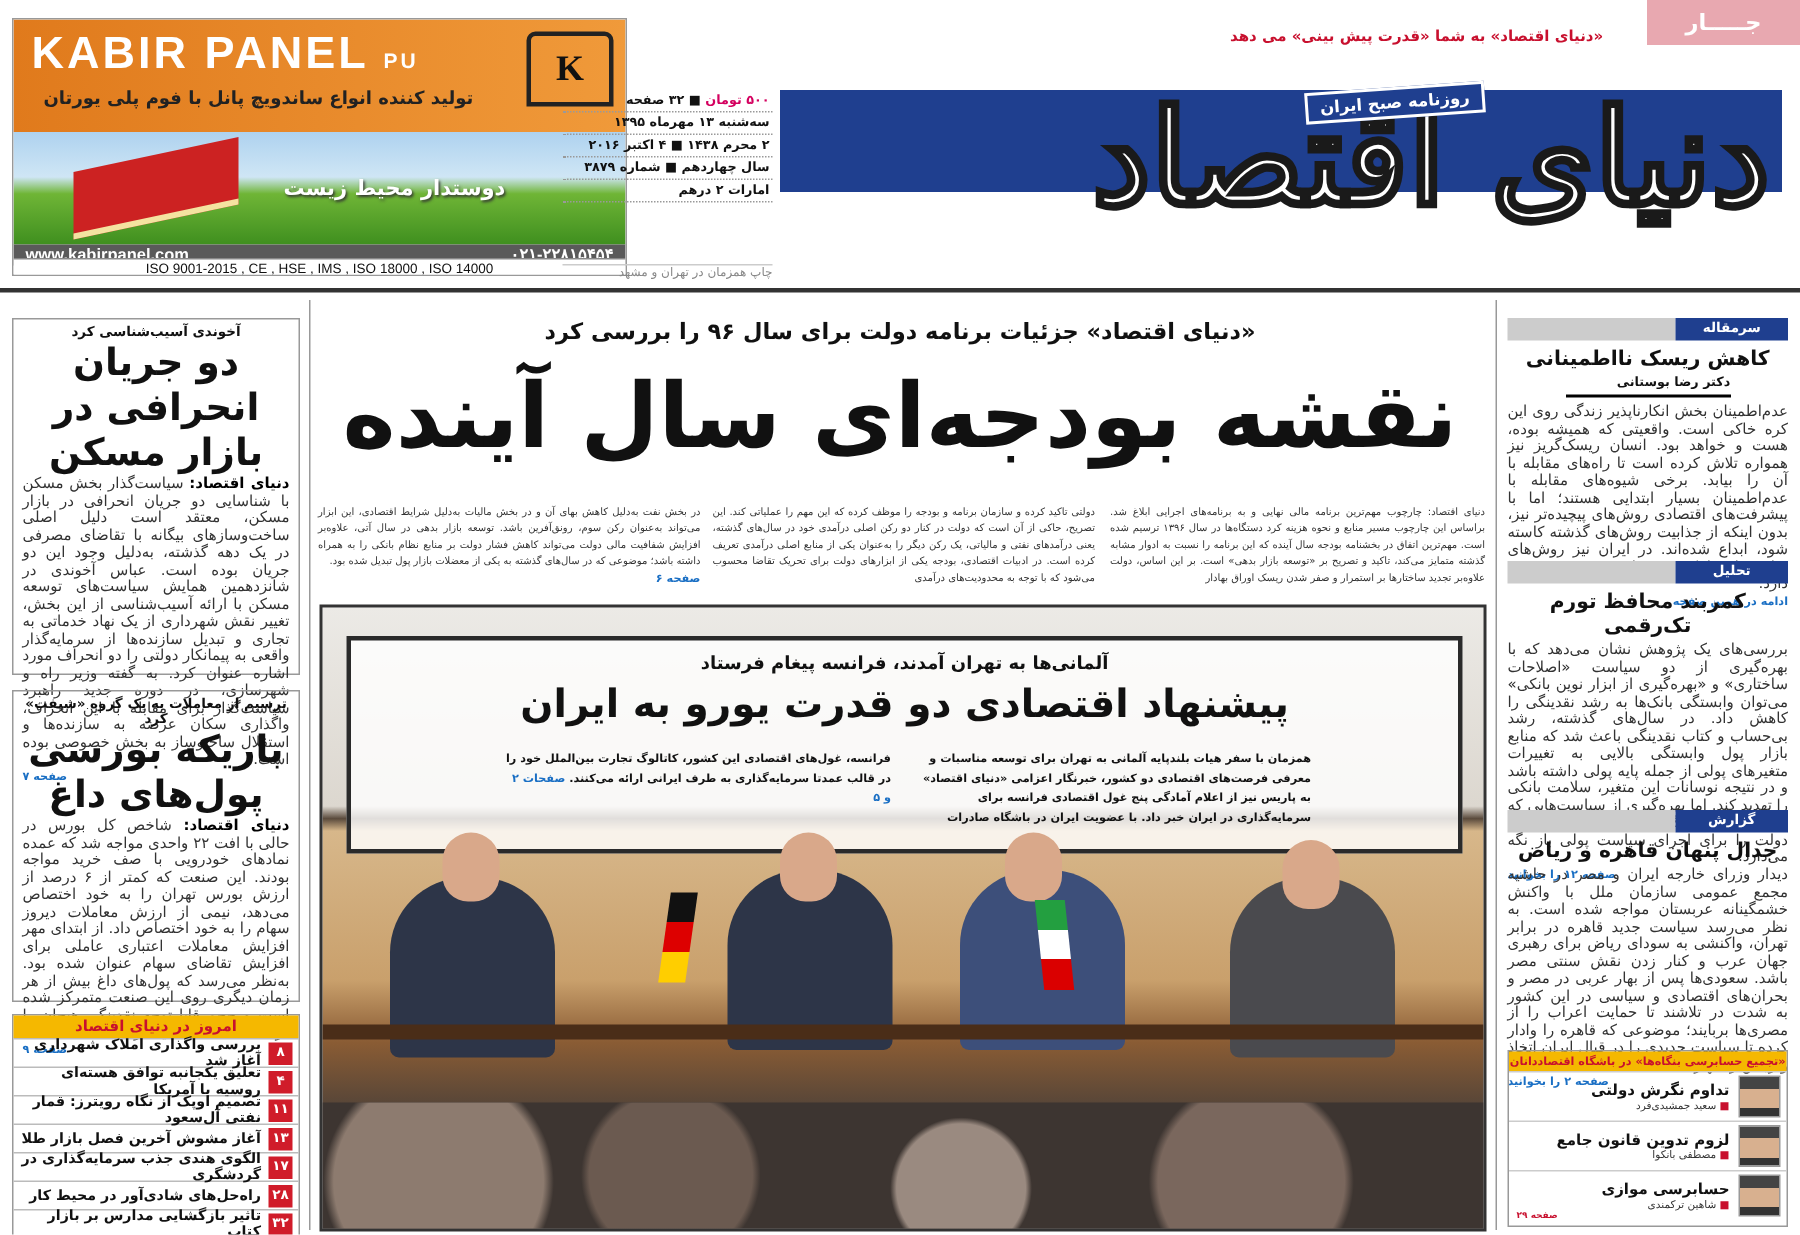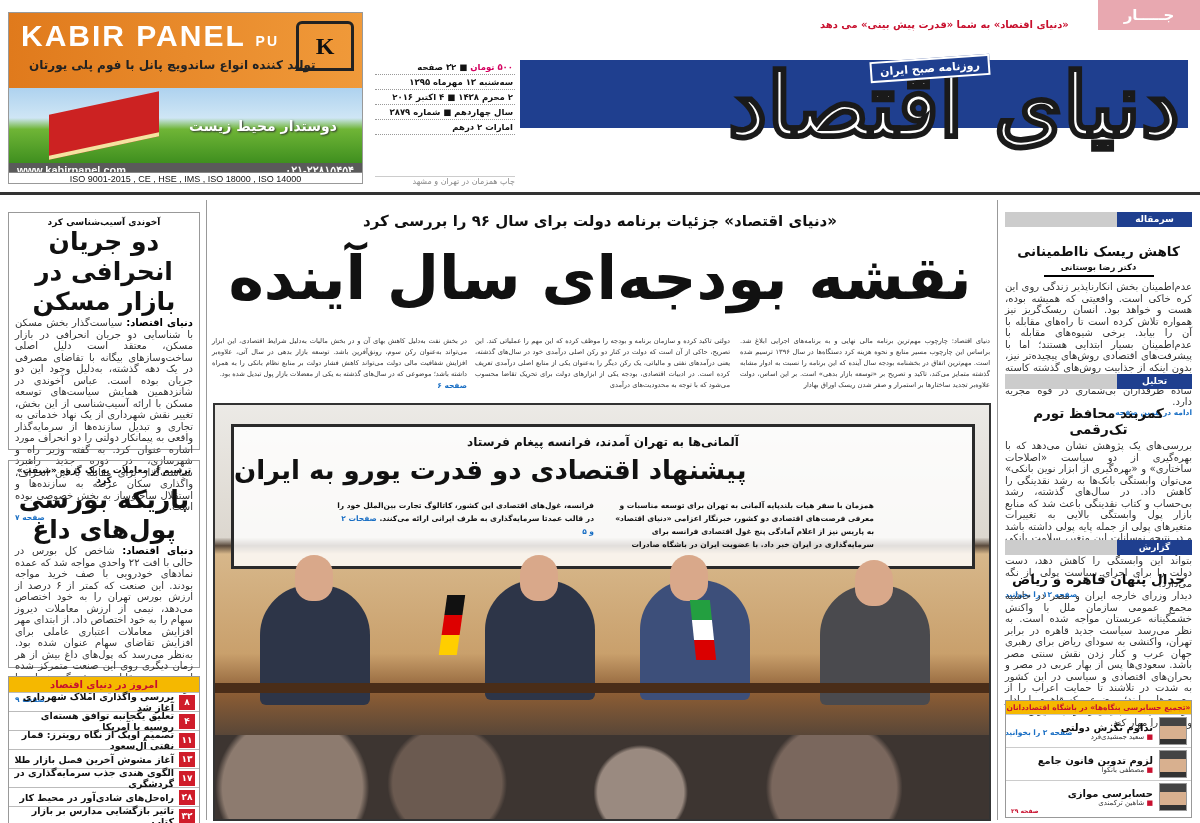--- a/index.html
+++ b/index.html
@@ -1,20 +1,20 @@
 <!DOCTYPE html>
 <html><head>
 <meta charset="utf-8">
 <style>
 *{box-sizing:border-box;margin:0;padding:0}
 body{width:1200px;height:823px;background:#fff;font-family:"DejaVu Sans",sans-serif;position:relative;overflow:hidden;color:#111}
 .abs{position:absolute}
 .rtl{direction:rtl;text-align:right}
 
-#ad{left:8px;top:12px;width:355px;height:172px;border:1px solid #999;overflow:hidden}
+#ad{left:8px;top:12px;width:410px;height:172px;border:1px solid #999;overflow:hidden}
 #ad .top{position:absolute;left:0;top:0;width:100%;height:75px;background:linear-gradient(90deg,#e07a1c,#f09a3a)}
 #ad .brand{position:absolute;left:12px;top:6px;font:bold 30px "Liberation Sans",sans-serif;color:#fff;letter-spacing:2px}
 #ad .brand small{font-size:14px}
 #ad .sub{position:absolute;left:20px;top:45px;font:bold 12px "DejaVu Sans",sans-serif;color:#222}
 #ad .logo{position:absolute;right:8px;top:8px;width:58px;height:50px;border:3px solid #222;border-radius:6px 6px 0 0;text-align:center;font:bold 24px "Liberation Serif",serif;line-height:44px}
 #ad .field{position:absolute;left:0;top:75px;width:100%;height:75px;background:linear-gradient(180deg,#aed2ef 0%,#cfe6f5 40%,#6fb536 55%,#3f8f1f 100%)}
 #ad .panel{position:absolute;left:40px;top:90px;width:110px;height:45px;background:#c22;transform:skewY(-12deg);border-bottom:4px solid #f4e3a0}
 #ad .slogan{position:absolute;left:180px;top:105px;color:#fff;font:bold 14px "DejaVu Sans",sans-serif;text-shadow:1px 1px 2px #333}
 #ad .url{position:absolute;left:0;top:150px;width:100%;height:14px;background:#5a5a5a;color:#fff;font:bold 11px "Liberation Sans",sans-serif;padding:0 8px;line-height:14px;display:flex;justify-content:space-between}
 #ad .iso{position:absolute;left:0;top:159px;width:100%;height:13px;background:#fff;font:9px "Liberation Sans",sans-serif;text-align:center;line-height:13px;border-top:1px solid #888}
@@ -40,35 +40,35 @@
 #today .hd span{color:#c8102e}
 #today .row{display:flex;direction:rtl;align-items:center;border-top:1px solid #bbb;height:19px;padding:0 4px;font:bold 9.5px "DejaVu Sans",sans-serif}
 #today .num{background:#d01c2a;color:#fff;width:16px;height:15px;text-align:center;line-height:15px;font-size:9px;margin-left:5px;flex:none}
 
 #kicker-main{left:210px;top:212px;width:780px;text-align:center;font:bold 15px "DejaVu Sans",sans-serif;direction:rtl}
 #headline{left:210px;top:238px;width:780px;text-align:center;font:900 60px "DejaVu Sans",sans-serif;direction:rtl;letter-spacing:-3px;line-height:80px}
 .ccol{position:absolute;top:336px;font-size:6.7px;line-height:11px;color:#333;direction:rtl;text-align:justify}
 #photo-area{left:213px;top:403px;width:778px;height:418px;background:linear-gradient(180deg,#eceae6 0%,#dcd7cf 32%,#5a4a3c 34%,#d7b78a 36%,#c9a06c 60%,#8a5c34 70%,#3f3b3a 85%,#2b2725 100%);border:2px solid #333;overflow:hidden}
 #screen{position:absolute;left:16px;top:19px;width:744px;height:145px;background:rgba(255,255,255,0.82);border:3px solid #2a2a2a}
 #photo-kicker{position:absolute;left:0;top:8px;width:100%;text-align:center;font:bold 12px "DejaVu Sans",sans-serif;direction:rtl}
-#photo-headline{position:absolute;left:0;top:28px;width:100%;text-align:left;font:900 26px "DejaVu Sans",sans-serif;direction:rtl;letter-spacing:-1px}
+#photo-headline{position:absolute;left:0;top:28px;width:100%;text-align:center;font:900 26px "DejaVu Sans",sans-serif;direction:rtl;letter-spacing:-1px}
 #photo-text{position:absolute;left:100px;top:72px;width:540px;font-size:7.5px;line-height:13px;direction:rtl;column-count:2;column-gap:20px;font-weight:bold}
 .person{position:absolute;width:110px;height:120px;border-radius:50px 50px 6px 6px;background:#2d3548}
 .head{position:absolute;width:38px;height:46px;border-radius:19px 19px 17px 17px;background:#d9a88a}
 .desk{position:absolute;left:0;top:278px;width:100%;height:10px;background:#4a2d18}
 .flag-de{position:absolute;left:228px;top:190px;width:18px;height:60px;background:linear-gradient(#111 33%,#d00 33% 66%,#ffce00 66%);transform:skewX(-8deg)}
 .flag-ir{position:absolute;left:478px;top:195px;width:20px;height:60px;background:linear-gradient(#239f40 33%,#fff 33% 66%,#da0000 66%);transform:skewX(6deg)}
 .audience{position:absolute;left:0;top:330px;width:100%;height:88px;background:radial-gradient(circle at 10% 60%,#8d7b6f 10%,transparent 11%),radial-gradient(circle at 30% 55%,#6b5a50 10%,transparent 11%),radial-gradient(circle at 55% 65%,#9a8a80 10%,transparent 11%),radial-gradient(circle at 80% 60%,#7a675d 10%,transparent 11%),#3d3531}
 
 .rbox{position:absolute;left:1005px;width:187px}
-.rbox .tag{display:flex;height:15px;margin-bottom:16px}
+.rbox .tag{display:flex;height:15px;margin-bottom:4px}
 .rbox .tag .grey{flex:1;background:#ccc}
 .rbox .tag .blue{width:75px;background:#1f3f8f;color:#fff;font:bold 9px "DejaVu Sans",sans-serif;text-align:center;line-height:15px}
 .rbox h3{font:bold 13.5px "DejaVu Sans",sans-serif;text-align:center;direction:rtl;margin-bottom:3px}
-.rbox .author{font:bold 8.5px "DejaVu Sans",sans-serif;text-align:center;direction:rtl;border-bottom:2px solid #000;width:110px;margin:0 auto 4px;padding-bottom:3px}
+.rbox .author{font:bold 8.5px "DejaVu Sans",sans-serif;direction:rtl;border-bottom:2px solid #000;width:110px;margin:0 auto 4px;padding-bottom:3px}
 #audit{left:1005px;top:700px;width:187px;height:118px;border:1px solid #999}
 #audit .hd{background:#f5b800;font:bold 7.5px "DejaVu Sans",sans-serif;text-align:center;padding:2px 0;direction:rtl}
 #audit .hd span{color:#c8102e}
 #audit .row{display:flex;direction:rtl;height:33px;border-top:1px solid #ccc;padding:2px 4px;align-items:center}
 #audit .face{width:28px;height:28px;background:linear-gradient(#444 30%,#d8b08f 30% 80%,#333 80%);border:1px solid #999;flex:none;margin-left:6px}
 #audit .t{font:bold 10px "DejaVu Sans",sans-serif}
 #audit .n{font-size:7px;color:#333}
 #audit .n::before{content:"■ ";color:#c8102e}
 #audit .pg{position:absolute;left:5px;bottom:3px;color:#c8102e;font-size:6px}
 .vline{position:absolute;background:#999;width:1px}

